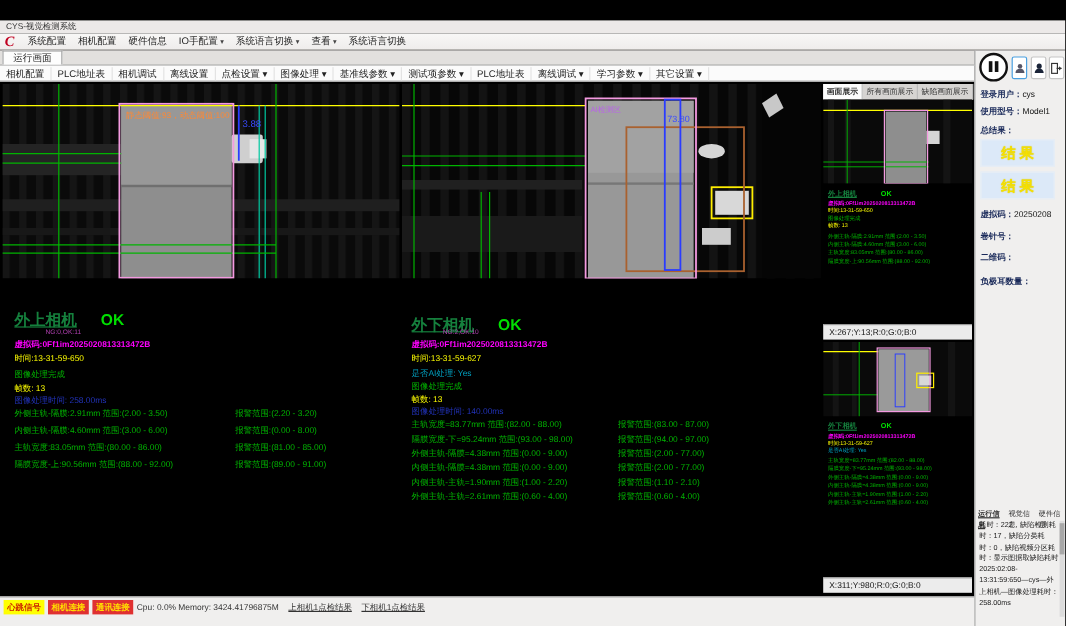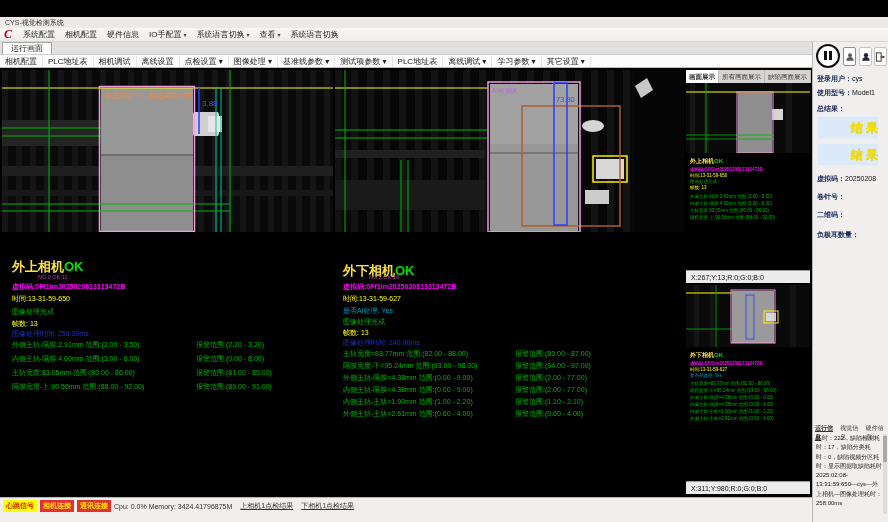--- a/index.html
+++ b/index.html
@@ -21,22 +21,22 @@
           border-bottom:none;font-size:8px;line-height:12px;color:#222;box-sizing:border-box;}
   .toolbar{left:0;top:54px;width:812px;height:14px;background:#fbfbfb;display:flex;align-items:center;
            border-top:1px solid #ccc;border-bottom:1px solid #bbb;box-sizing:border-box;}
   .ti{font-size:8px;color:#222;padding:0 5px;white-space:nowrap;border-right:1px solid #e3e3e3;}
   
   .view{background:#000;}
   #view-left{left:2px;top:70px;width:331px;height:422px;}
   #view-center{left:335px;top:70px;width:349px;height:422px;}
   .img{display:block;}
   .camtitle{font-size:13px;font-weight:bold;}
-  .cam{color:#fde047;}
-  .ok{color:#00e000;margin-left:0;}
+  .cam{color:#15803d;text-decoration:underline;}
+  .ok{color:#00e000;margin-left:20px;}
   .t-purple{font-size:5.5px;color:#b040b0;}
   .t-mag{font-size:7px;color:#ff00ff;font-weight:bold;}
   .t-yel{font-size:7px;color:#ffff00;}
   .t-grn{font-size:7px;color:#00b400;}
   .t-blue2{font-size:7px;color:#2233bb;}
   .t-cyan{font-size:7px;color:#00a0c0;}
   .meas{font-size:7px;color:#00b400;white-space:nowrap;left:10px;width:320px;}
   .m2{position:absolute;left:184px;}
   #view-center .m2{left:172px;}
   .coordbar{left:0;bottom:0;height:13px;background:#ececec;font-size:7.5px;color:#111;
@@ -54,21 +54,21 @@
   #rpanel{left:812px;top:42px;width:76px;height:480px;background:#f0efee;border-left:1px solid #b5b5b5;box-sizing:border-box;}
   .pausebtn{left:3px;top:2px;width:24px;height:24px;border-radius:50%;border:2.5px solid #111;background:#fff;box-sizing:border-box;}
   .pausebtn i{position:absolute;top:5px;width:3px;height:9px;background:#111;}
   .pb1{left:5.5px;} .pb2{left:11px;}
   .sbtn{top:5px;width:13px;height:19px;background:#fff;border:1px solid #c5c5c5;border-radius:2px;
         display:flex;align-items:center;justify-content:center;box-sizing:border-box;}
   .sbtn.sel{border:1px solid #4aa0e0;}
   .plabel{font-size:7px;color:#1a2a5a;font-weight:bold;white-space:nowrap;left:4px;}
   .pvalue{color:#111;font-weight:normal;}
   .resbox{left:4px;width:62px;height:23px;background:#dcE9f8;background:#dce9f8;border:1px solid #e8eef5;
-          color:#f5e000;font-weight:bold;font-size:12px;text-align:right;line-height:23px;
+          color:#f5e000;font-weight:bold;font-size:12px;text-align:center;line-height:23px;
           text-shadow:0 0 1px #d0c000;box-sizing:border-box;}
   .itabs{left:2px;top:382px;display:flex;gap:3px;}
   .itab{font-size:6px;color:#333;}
   .itab.active{font-weight:bold;text-decoration:underline;}
   .infotext{left:3px;top:392px;width:66px;font-size:6px;color:#222;line-height:1.55;}
   .iscroll{right:1px;top:392px;width:4px;height:80px;background:#dcdcdc;}
   .iscroll i{position:absolute;left:0;top:2px;width:4px;height:26px;background:#a8a8a8;}
   
   .statusbar{left:0;top:497px;width:812px;height:25px;background:#f0efee;border-top:1px solid #b5b5b5;box-sizing:border-box;}
   .badge{font-size:7px;font-weight:bold;padding:1px 3px;margin-right:3px;}

